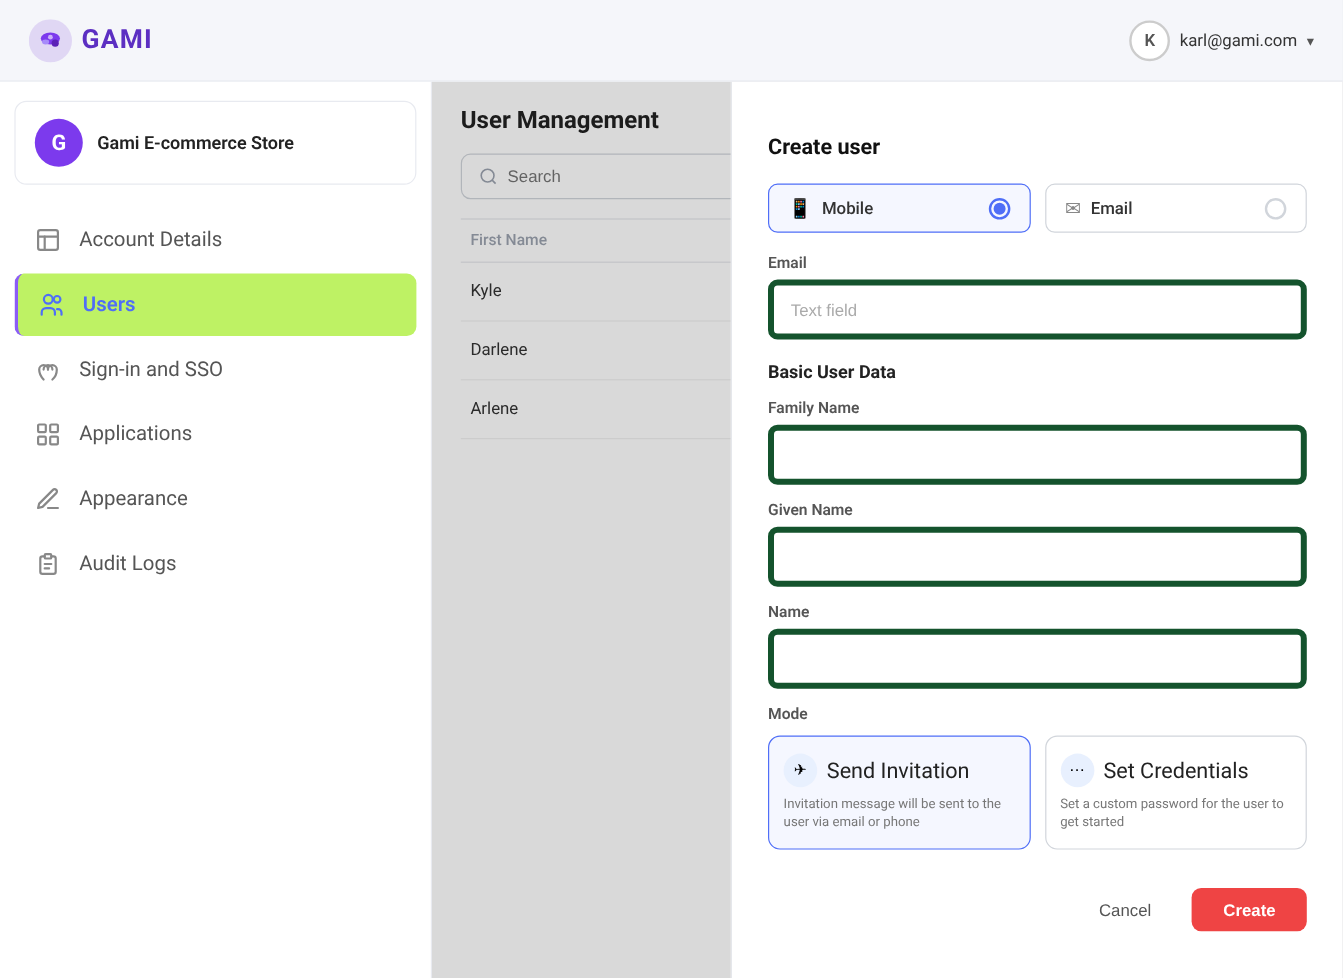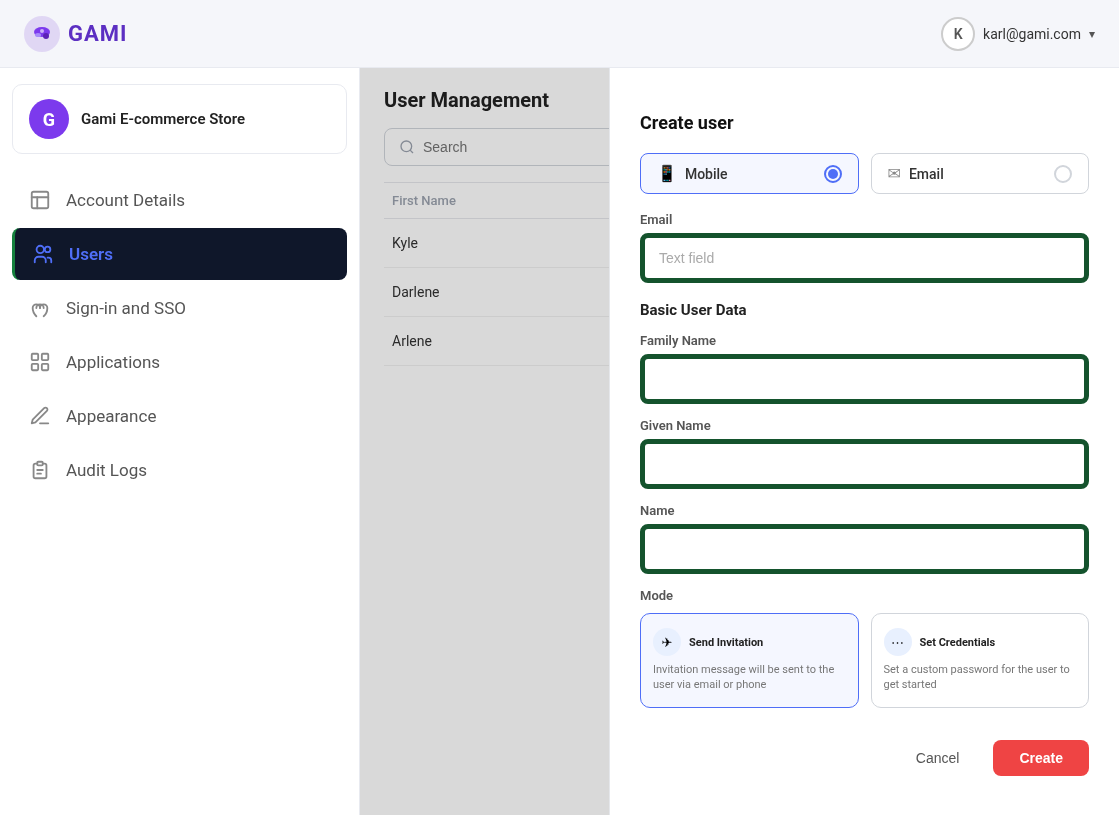--- a/index.html
+++ b/index.html
@@ -115,22 +115,22 @@
     .nav-item {
       display: flex;
       align-items: center;
       gap: 14px;
       padding: 14px 16px;
       border-radius: 8px;
       cursor: pointer;
       margin-bottom: 2px;
     }
     .nav-item.active {
-      background: #0f172a;
-      border-left: 3px solid #15803d;
+      background: #bef264;
+      border-left: 3px solid #8b5cf6;
     }
     .nav-item.active .nav-label {
       color: #4f6ef7;
       font-weight: 600;
     }
     .nav-icon {
       width: 24px;
       height: 24px;
       display: flex;
       align-items: center;
@@ -341,22 +341,22 @@
       width: 28px;
       height: 28px;
       border-radius: 50%;
       background: #e8f0fe;
       display: flex;
       align-items: center;
       justify-content: center;
       font-size: 13px;
     }
     .mode-card-title {
-      font-size: 11px;
-      font-weight: 700;
+      font-size: 18px;
+      font-weight: 400;
       color: #222;
     }
     .mode-card-desc {
       font-size: 11px;
       color: #777;
       line-height: 1.4;
     }
 
     .modal-footer {
       display: flex;

